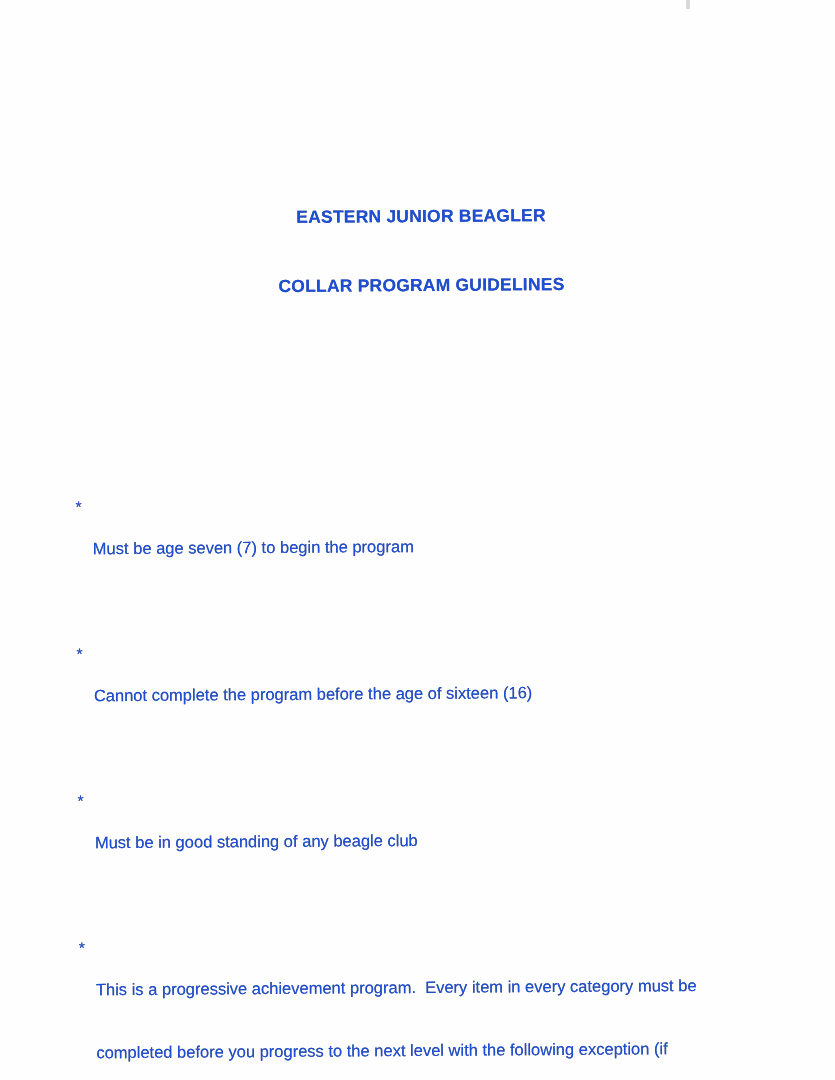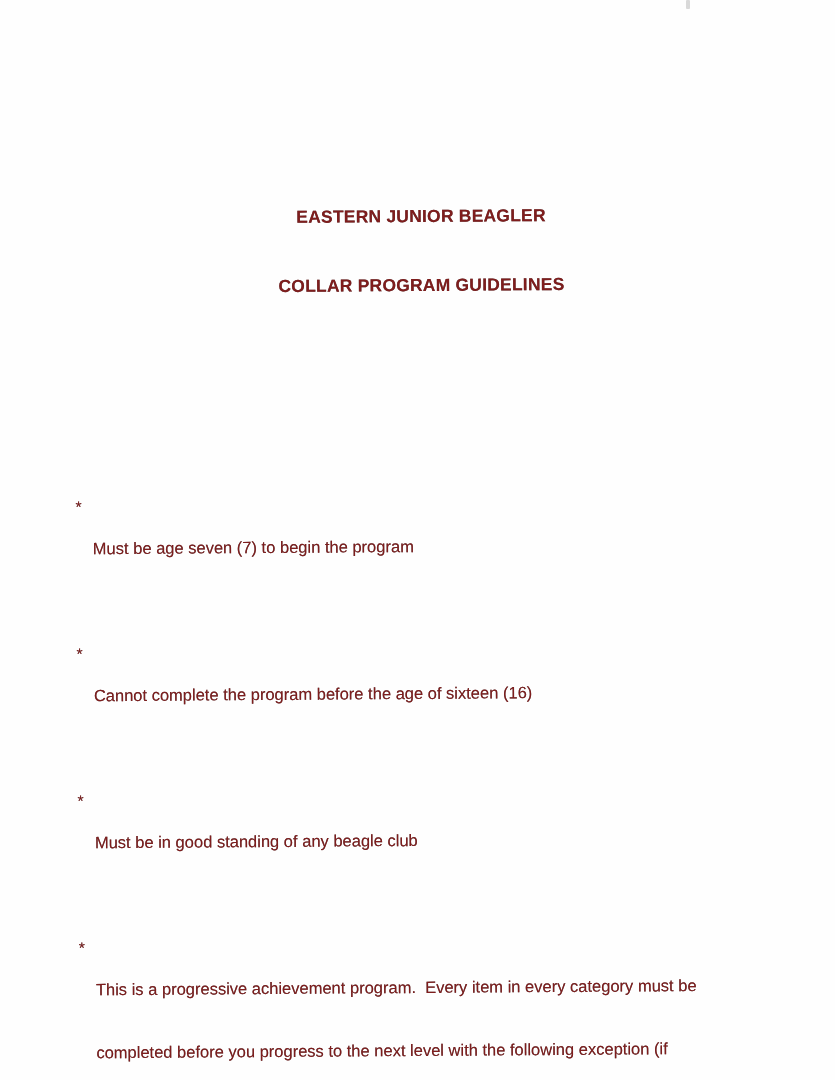--- a/index.html
+++ b/index.html
@@ -2,21 +2,21 @@
 <html><head>
 <meta charset="utf-8">
 <style>
   html,body{margin:0;padding:0;background:#ffffff;}
   .page{
     position:relative;
     width:835px;height:1080px;
     background:#fefefe;
     overflow:hidden;
     font-family:"Liberation Sans",sans-serif;
-    color:#7f1d1d;
+    color:#1d4ed8;
   }
   .content{
     position:relative;
     padding:96px 64px 0 68px;
     transform:rotate(-0.4deg);
     transform-origin:50% 0;
     font-size:16.5px;
     line-height:21px;
     text-shadow:0 0 0.6px rgba(30,30,30,0.65);
     white-space:pre-wrap;

